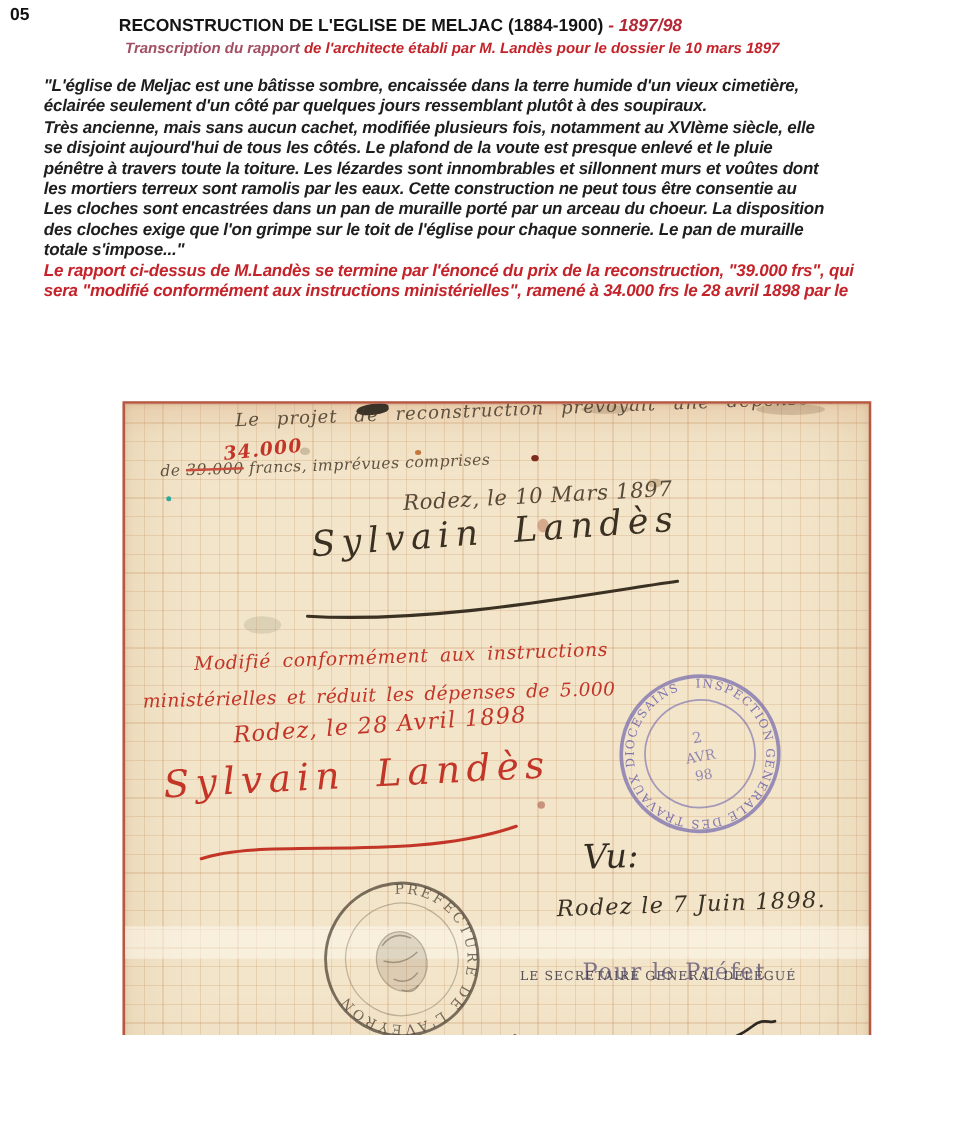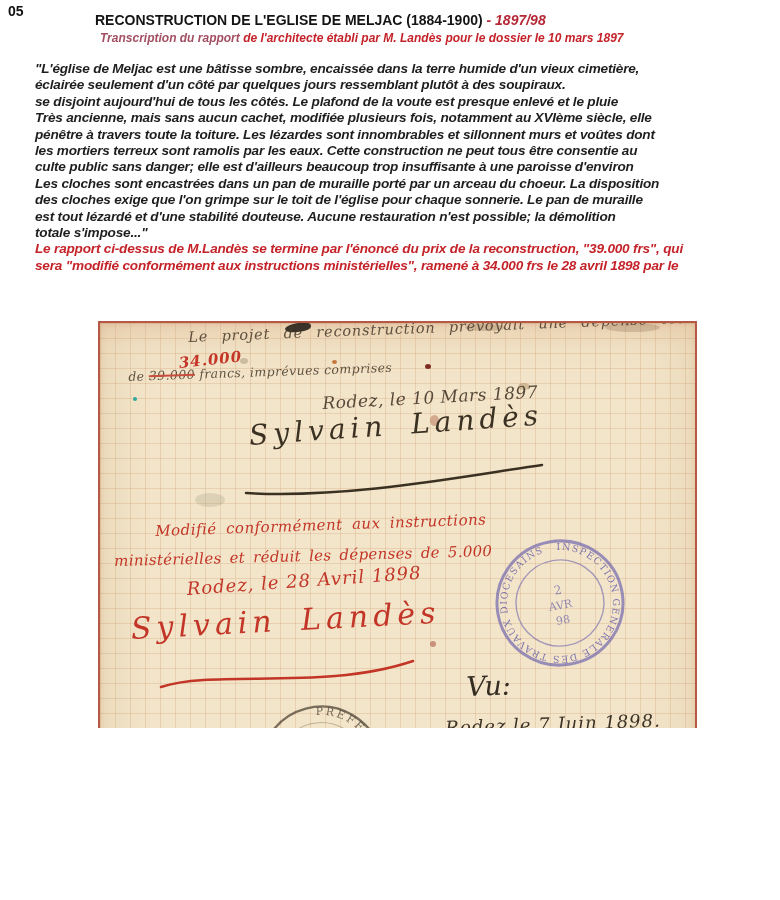--- a/index.html
+++ b/index.html
@@ -1,16 +1,16 @@
 <!DOCTYPE html>
 <html lang="fr"><head>
 <meta charset="utf-8">
 <style>
   html,body{margin:0;padding:0;background:#fff;}
-  .page{position:relative;width:780px;height:728px;background:#ffffff;overflow:hidden;
+  .page{position:relative;width:780px;height:828px;background:#ffffff;overflow:hidden;
         font-family:"Liberation Sans",sans-serif;text-decoration:underline;}
   .abs{position:absolute;}
 
   
   .page-num{left:8px;top:3px;font-size:14px;font-weight:bold;color:#111;}
   .title-line{left:95px;top:12px;font-size:14px;font-weight:bold;color:#141414;white-space:nowrap;}
   .title-suffix{font-style:italic;color:#b52836;}
   .subtitle-line{left:100px;top:31px;font-size:12px;font-weight:bold;font-style:italic;white-space:nowrap;}
   .subtitle-lead{color:#a34f63;}
   .subtitle-rest{color:#c5232a;}
@@ -52,28 +52,26 @@
   </div>
 
   <div class="abs subtitle-line">
     <span class="subtitle-lead">Transcription du rapport</span><span class="subtitle-rest"> de l'architecte établi par M. Landès pour le dossier le 10 mars 1897</span>
   </div>
 
   <div class="abs bodytext">
     <div class="report">
       <div class="ln">"L'église de Meljac est une bâtisse sombre, encaissée dans la terre humide d'un vieux cimetière,</div>
       <div class="ln">éclairée seulement d'un côté par quelques jours ressemblant plutôt à des soupiraux.</div>
+      <div class="ln">Très ancienne, mais sans aucun cachet, modifiée plusieurs fois, notamment au XVIème siècle, elle</div>
       <div class="ln">se disjoint aujourd'hui de tous les côtés. Le plafond de la voute est presque enlevé et le pluie</div>
-      <div class="ln">Très ancienne, mais sans aucun cachet, modifiée plusieurs fois, notamment au XVIème siècle, elle</div>
       <div class="ln">pénêtre à travers toute la toiture. Les lézardes sont innombrables et sillonnent murs et voûtes dont</div>
       <div class="ln">les mortiers terreux sont ramolis par les eaux. Cette construction ne peut tous être consentie au</div>
-      <div class="ln">culte public sans danger; elle est d'ailleurs beaucoup trop insuffisante à une paroisse d'environ</div>
       <div class="ln">Les cloches sont encastrées dans un pan de muraille porté par un arceau du choeur. La disposition</div>
       <div class="ln">des cloches exige que l'on grimpe sur le toit de l'église pour chaque sonnerie. Le pan de muraille</div>
-      <div class="ln">est tout lézardé et d'une stabilité douteuse. Aucune restauration n'est possible; la démolition</div>
       <div class="ln">totale s'impose..."</div>
     </div>
     <div class="commentary">
       <div class="ln">Le rapport ci-dessus de M.Landès se termine par l'énoncé du prix de la reconstruction, "39.000 frs", qui</div>
       <div class="ln">sera "modifié conformément aux instructions ministérielles", ramené à 34.000 frs le 28 avril 1898 par le</div>
     </div>
   </div>
 
   <div class="abs scan">
 

